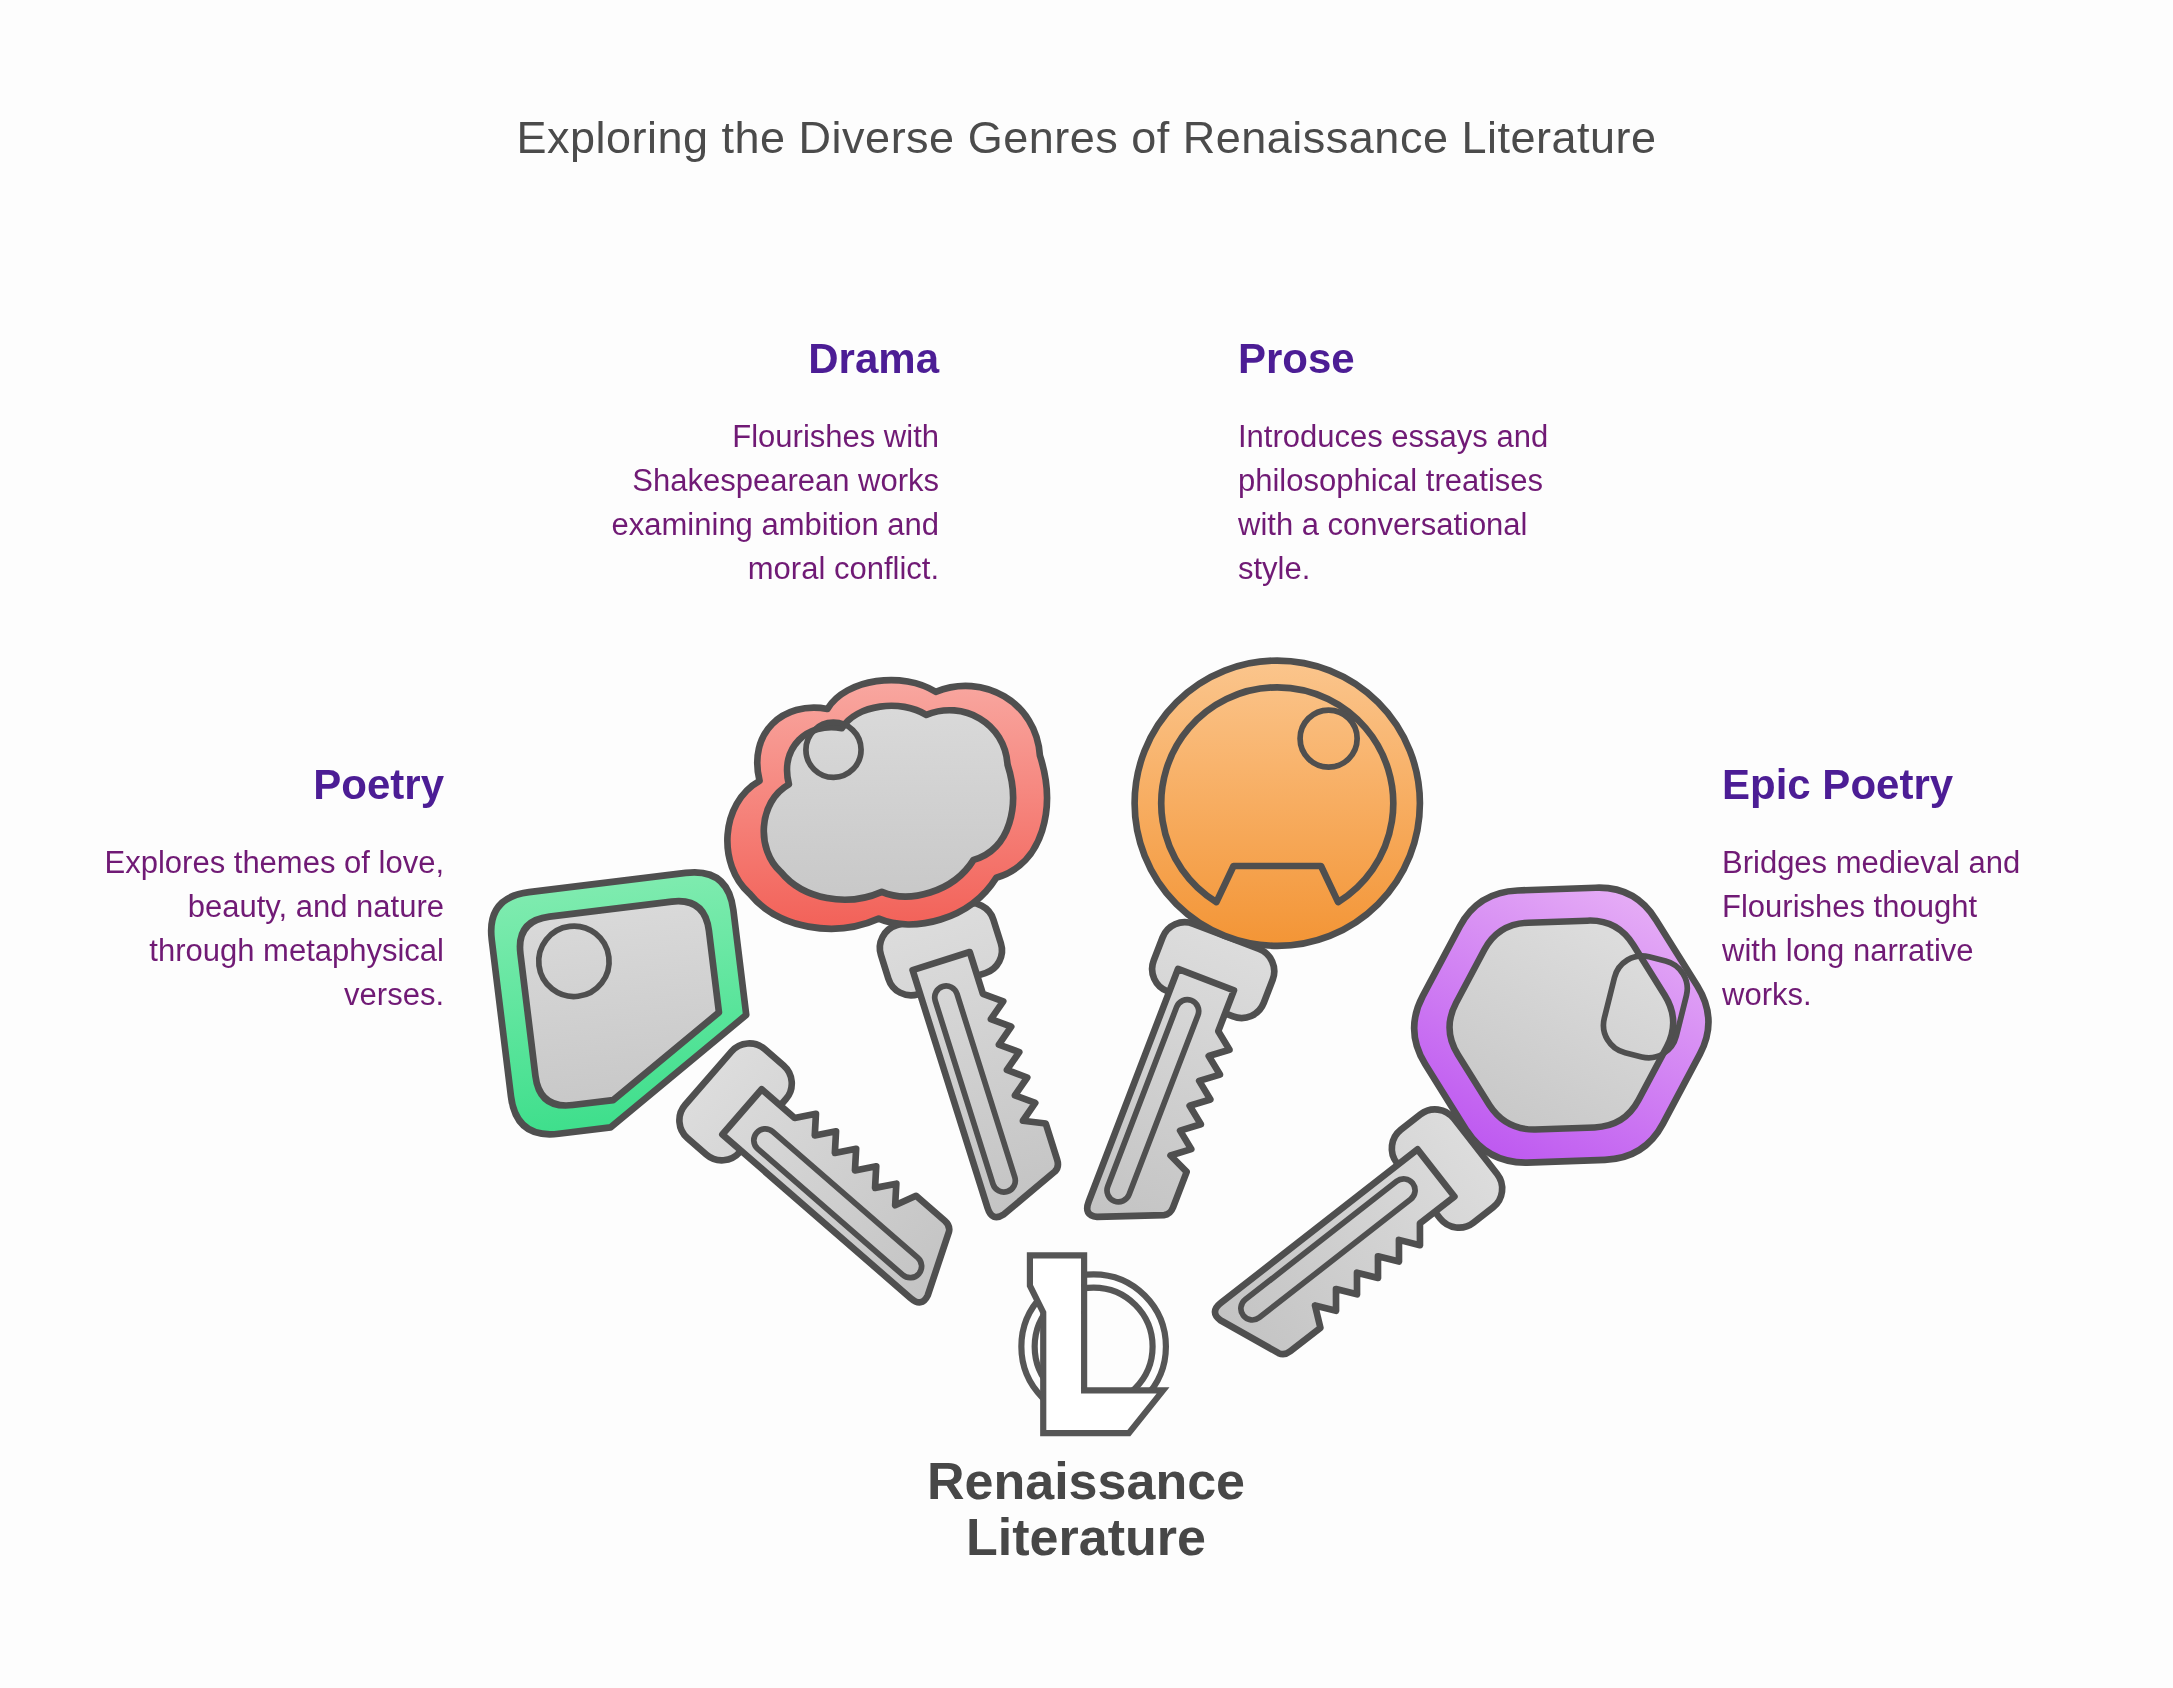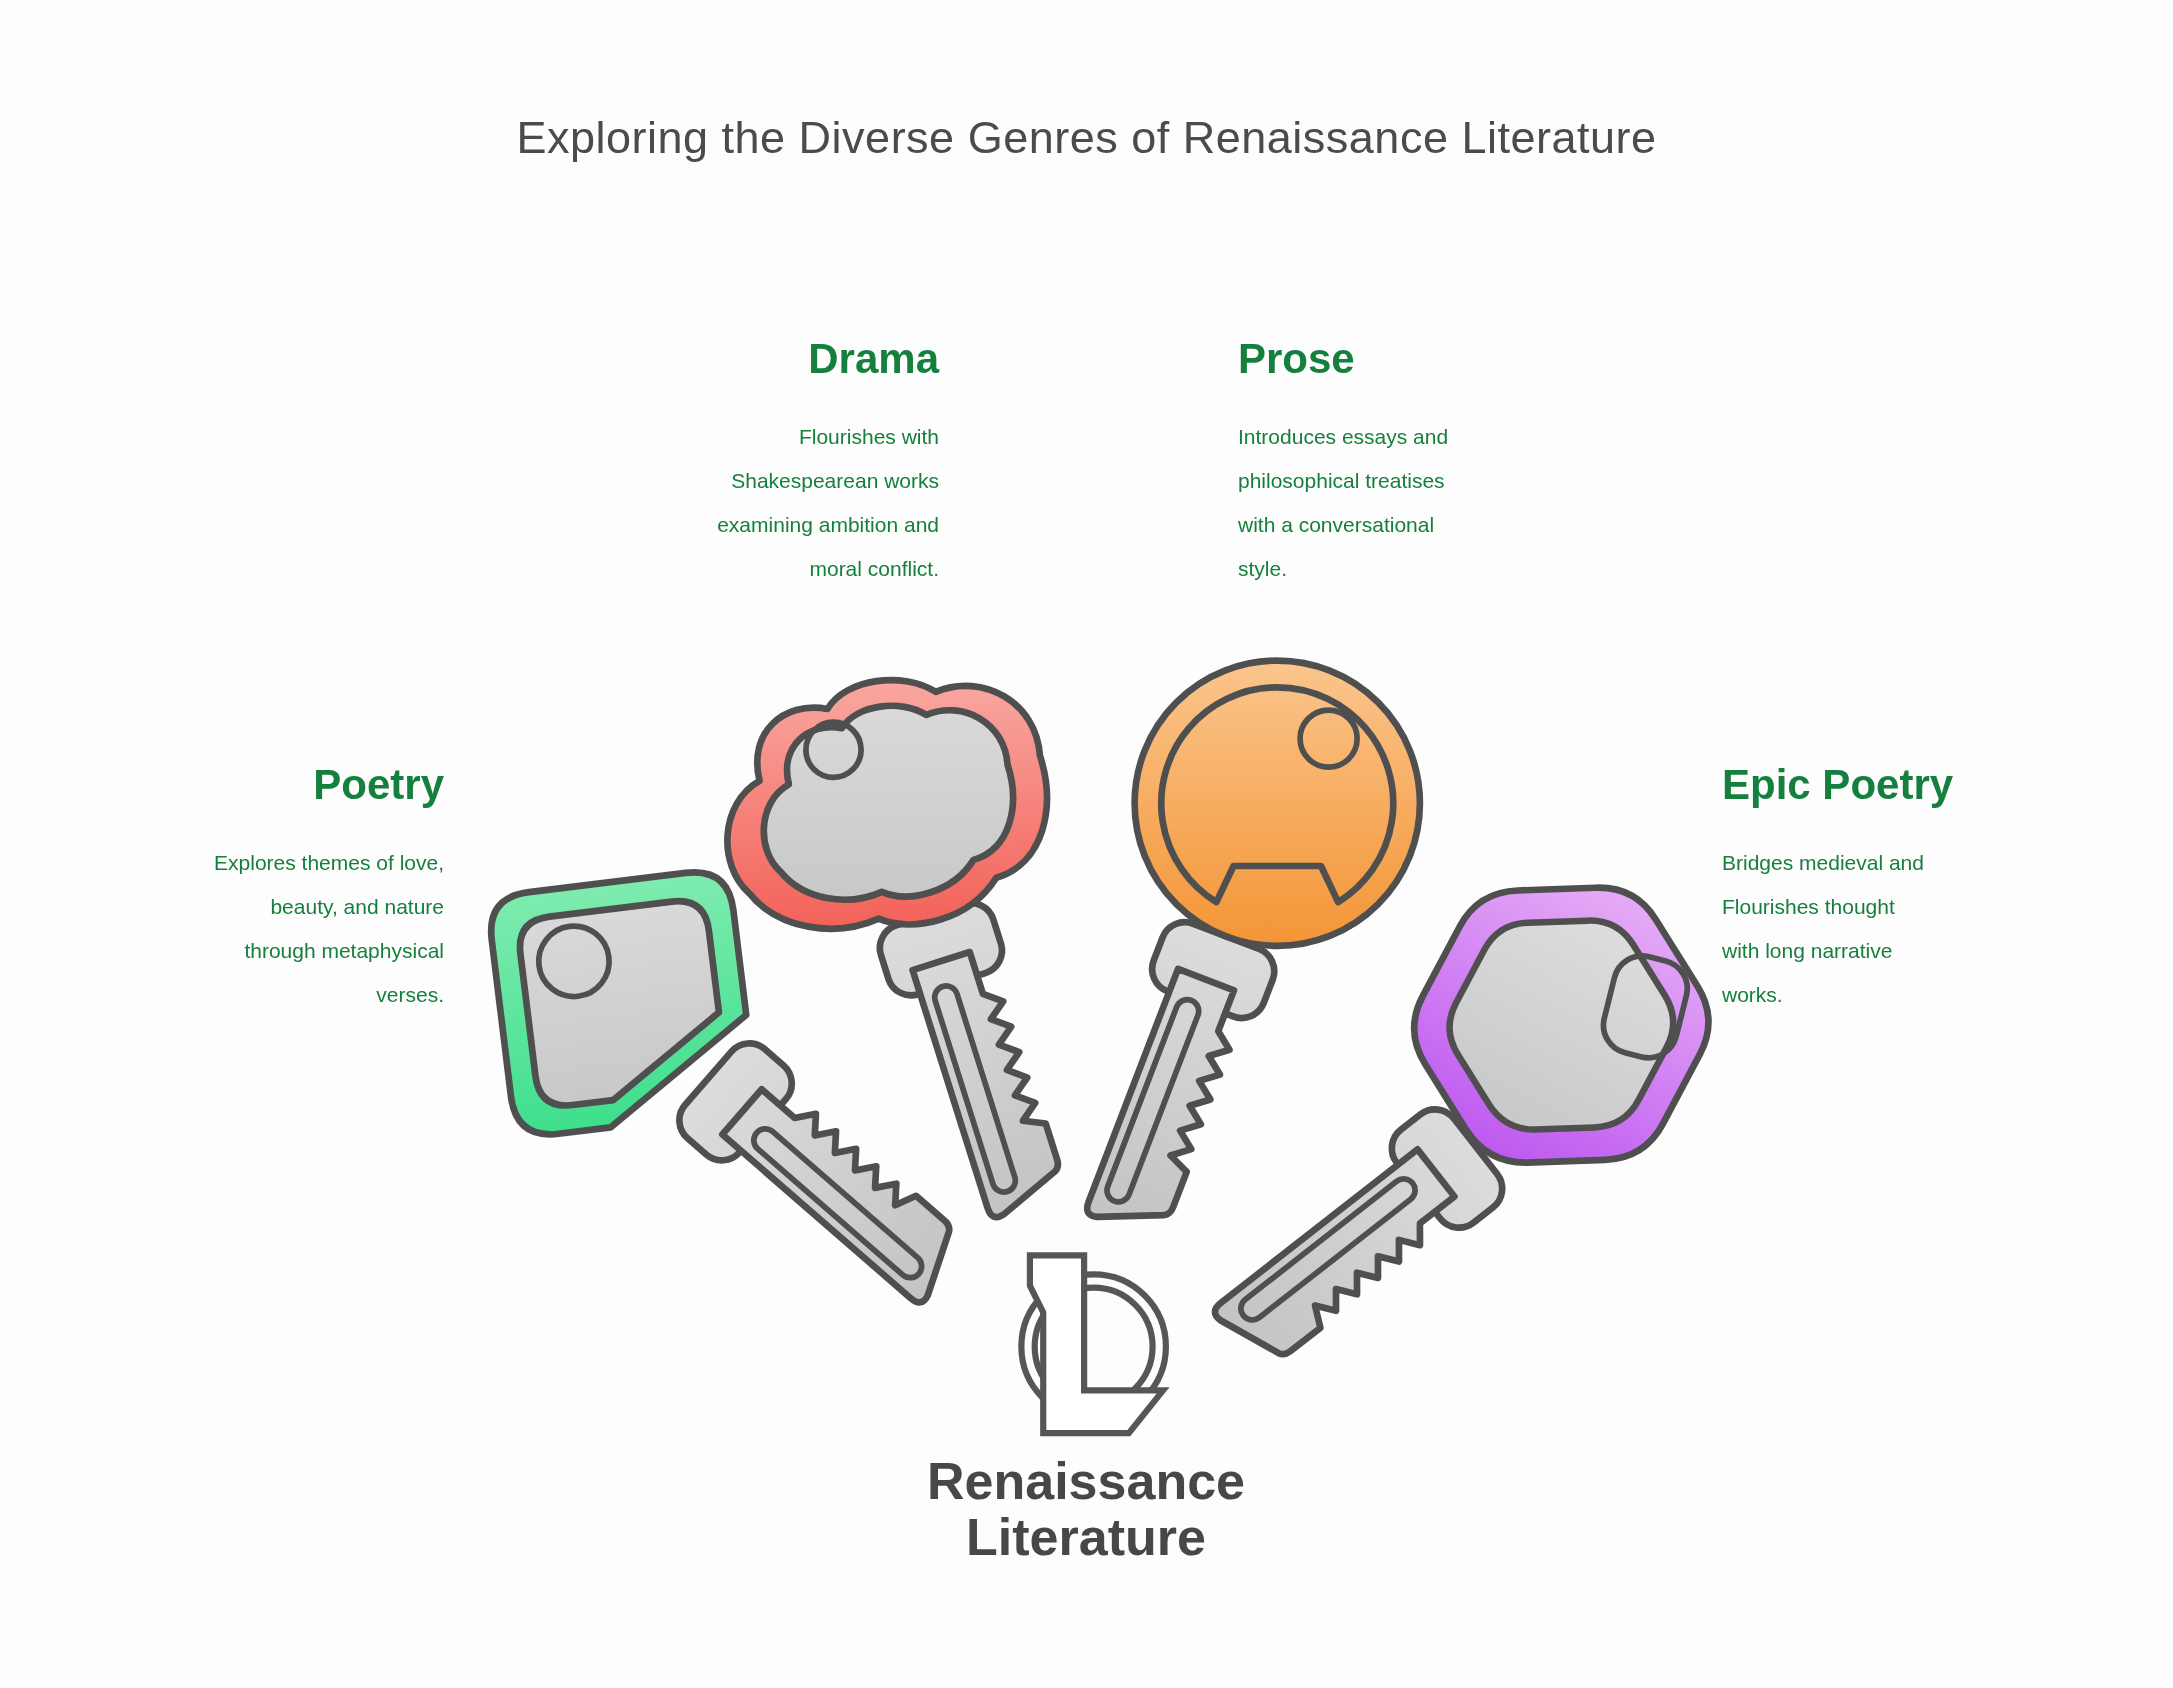--- a/index.html
+++ b/index.html
@@ -13,25 +13,25 @@
   }
   .title{
     position:absolute;top:112px;left:0;width:2173px;
     text-align:center;
     font-size:45px;font-weight:400;letter-spacing:0.5px;
     color:#4b4b4b;
   }
   .genre-block{position:absolute;}
   .genre-block h2{
     margin:0 0 32px 0;
-    font-size:42px;font-weight:700;color:#15803d;
+    font-size:42px;font-weight:700;color:#4c1d95;
   }
   .genre-block p{
     margin:0;
-    font-size:21px;line-height:44px;color:#15803d;
+    font-size:31px;line-height:44px;color:#701a75;
     white-space:pre-line;
   }
   .align-right{text-align:right;}
   .align-left{text-align:left;}
   .block-drama{left:559px;top:335px;width:380px;}
   .block-prose{left:1238px;top:335px;width:409px;}
   .block-poetry{left:46px;top:761px;width:398px;}
   .block-epic{left:1722px;top:761px;width:409px;}
   .center-label{
     position:absolute;left:896px;top:1453px;width:380px;

